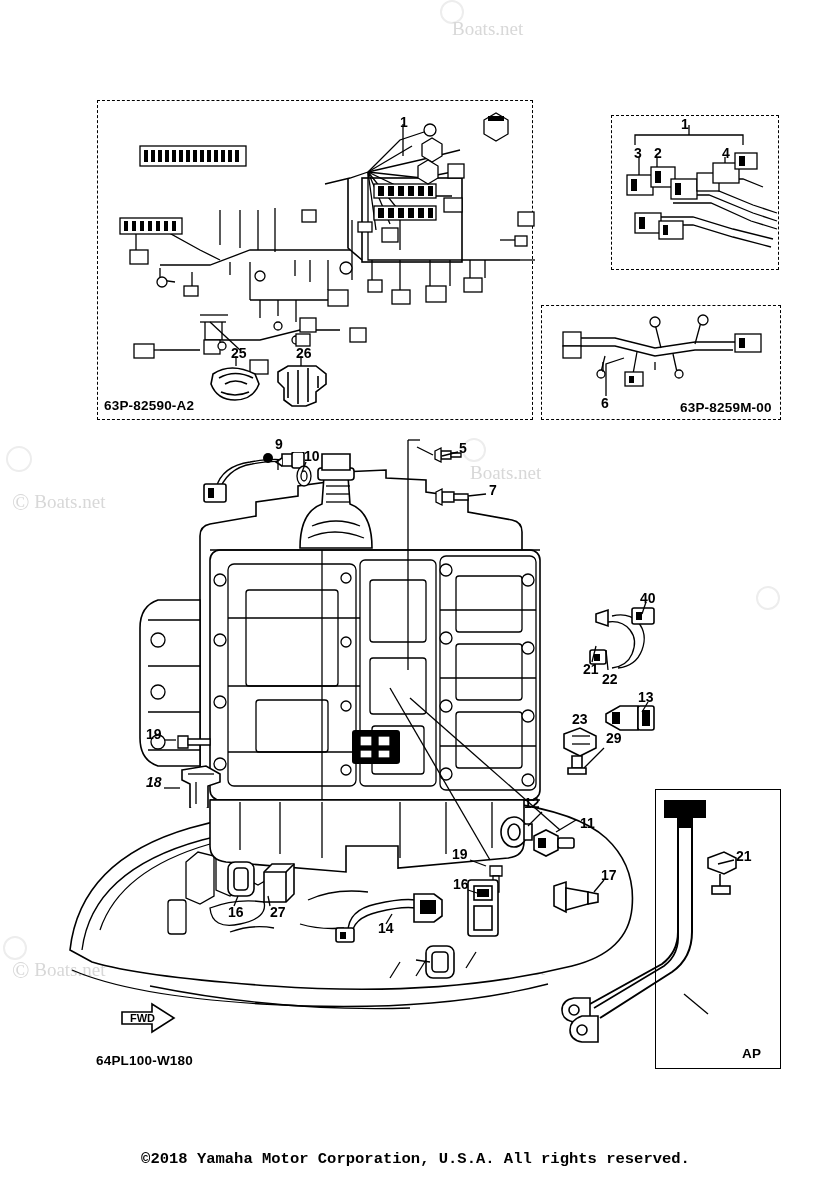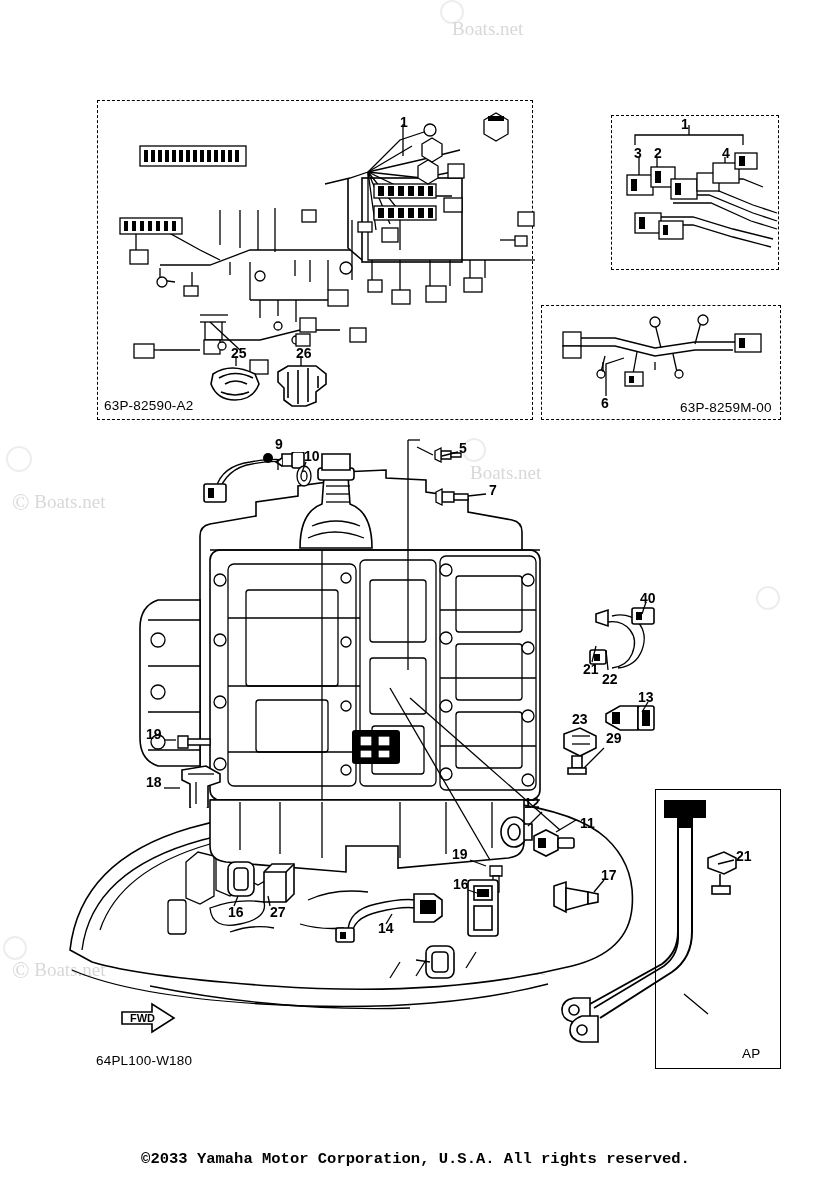--- a/index.html
+++ b/index.html
@@ -48,21 +48,21 @@
     font-size: 14px;
     font-weight: bold;
     color: #000;
     line-height: 1;
     white-space: nowrap;
   }
   .code {
     position: absolute;
     font-family: "Liberation Sans", sans-serif;
     font-size: 13.5px;
-    font-weight: normal;
+    font-weight: bold;
     letter-spacing: 0.2px;
     white-space: nowrap;
   }
   .fwd-label {
     position: absolute;
     font-size: 11px;
     font-weight: bold;
     font-family: "Liberation Sans", sans-serif;
   }
 
@@ -661,21 +661,21 @@
 
   <svg class="abs" style="left:176px; top:762px;" width="54" height="46" viewBox="0 0 54 46">
     <g class="ln th16 fillw">
       <path d="M6 8 l24 -4 l14 8 l0 8 l-12 4 l0 22 l-10 4 l-8 -4 l0 -24 l-8 -4 z"></path>
     </g>
     <g class="ln th13">
       <path d="M12 12 L38 12"></path>
       <path d="M20 20 L20 42"></path>
     </g>
   </svg>
-  <div class="num" style="left:146px; top:775px;">18</div>
+  <div class="num" style="left:146px; top:775px;font-style:italic;">18</div>
   <svg class="abs" style="left:162px; top:782px;" width="22" height="12" viewBox="0 0 22 12">
     <path class="ln th13" d="M2 6 L18 6"></path>
   </svg>
 
   <svg class="abs" style="left:494px; top:810px;" width="80" height="50" viewBox="0 0 80 50">
     <g class="ln th16 fillw">
       <ellipse cx="20" cy="22" rx="13" ry="15"></ellipse>
       <ellipse cx="20" cy="22" rx="6" ry="8"></ellipse>
       <path d="M30 14 l8 0 l0 16 l-8 0 z"></path>
     </g>
@@ -824,15 +824,15 @@
 
   <svg class="abs" style="left:118px; top:1002px;" width="60" height="34" viewBox="0 0 60 34">
     <g class="ln th16 fillw">
       <path d="M4 10 l30 0 l0 -8 l22 14 l-22 14 l0 -8 l-30 0 z"></path>
     </g>
   </svg>
   <div class="fwd-label" style="left:130px; top:1012px;">FWD</div>
 
   <div class="code" style="left:96px; top:1053px;">64PL100-W180</div>
 
-  <div id="footer">©2033 Yamaha Motor Corporation, U.S.A. All rights reserved.</div>
+  <div id="footer">©2018 Yamaha Motor Corporation, U.S.A. All rights reserved.</div>
 
 </div>
 
 </body></html>

